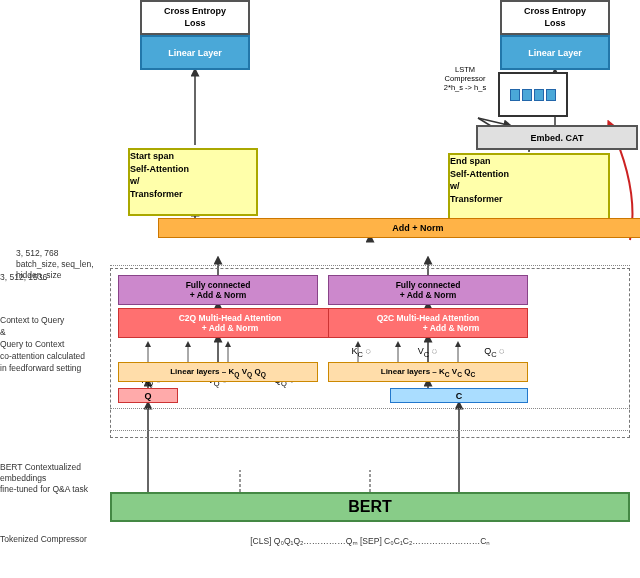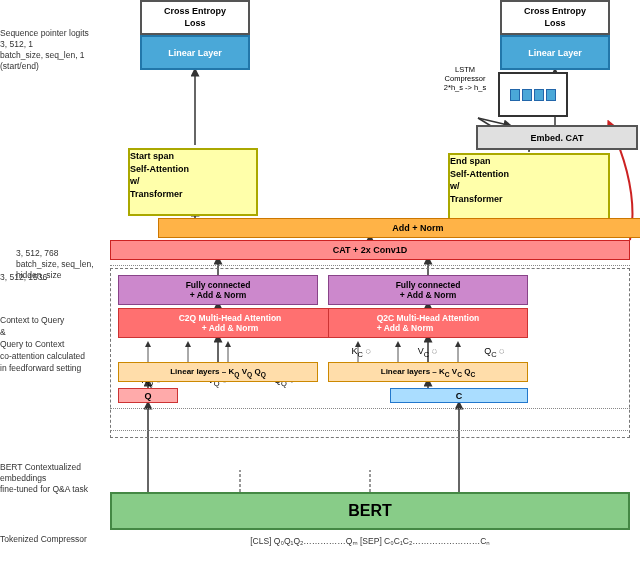--- a/index.html
+++ b/index.html
@@ -302,21 +302,21 @@
     }
 
     
     .bert-bar {
       background: #88cc88;
       border: 2px solid #448844;
       position: absolute;
       left: 110px;
       top: 492px;
       width: 520px;
-      height: 38px;
+      height: 30px;
       display: flex;
       align-items: center;
       justify-content: center;
       font-size: 13px;
       font-weight: bold;
     }
 
     
     .token-bar {
       position: absolute;
@@ -408,25 +408,20 @@
     <line x1="148" y1="380" x2="148" y2="382" stroke="#333" stroke-width="1"></line>
 
     <line x1="148" y1="362" x2="148" y2="344" stroke="#555" stroke-width="1" marker-end="url(#arrowhead)"></line>
     <line x1="188" y1="362" x2="188" y2="344" stroke="#555" stroke-width="1" marker-end="url(#arrowhead)"></line>
     <line x1="228" y1="362" x2="228" y2="344" stroke="#555" stroke-width="1" marker-end="url(#arrowhead)"></line>
     <line x1="358" y1="362" x2="358" y2="344" stroke="#555" stroke-width="1" marker-end="url(#arrowhead)"></line>
     <line x1="398" y1="362" x2="398" y2="344" stroke="#555" stroke-width="1" marker-end="url(#arrowhead)"></line>
     <line x1="458" y1="362" x2="458" y2="344" stroke="#555" stroke-width="1" marker-end="url(#arrowhead)"></line>
   </svg>
 
-  <div class="annotation" style="left:0px; top:28px; width:105px;">
-    <span>Sequence pointer logits</span><br>
-    <span>3, 512, 1</span><br>
-    <span>batch_size, seq_len, 1 (start/end)</span>
-  </div>
 
   <div class="annotation" style="left:16px; top:248px; width:105px;">
     <span>3, 512, 768</span><br>
     <span>batch_size, seq_len, hidden_size</span>
   </div>
 
   <div class="annotation" style="left:0px; top:272px; width:105px;">
     <span>3, 512, 1536</span><br>
   </div>
 
@@ -495,23 +490,20 @@
     <span style="white-space:pre-line; font-size:9px; font-weight:bold; line-height:1.4;">End span
 Self-Attention
 w/
 Transformer</span>
   </div>
 
   <div class="add-norm-bar">
     <span>Add + Norm</span>
   </div>
 
-  <div class="cat-conv-bar">
-    <span>CAT + 2x Conv1D</span>
-  </div>
 
   <div class="dotted-line" style="top:265px;"></div>
 
   <div style="position:absolute; left:110px; top:268px; width:520px; height:170px; border:1.5px dashed #777; background:transparent;"></div>
 
   <div class="fc-left">
     <span style="white-space:pre-line; text-align:center;">Fully connected
 + Add &amp; Norm</span>
   </div>
 
@@ -519,21 +511,21 @@
     <span style="white-space:pre-line; text-align:center; color:white;">C2Q Multi-Head Attention
 + Add &amp; Norm</span>
   </div>
 
   <div class="fc-right">
     <span style="white-space:pre-line; text-align:center;">Fully connected
 + Add &amp; Norm</span>
   </div>
 
   <div class="q2c-box">
-    <span style="white-space:pre-line; text-align:left; color:white;">Q2C Multi-Head Attention
+    <span style="white-space:pre-line; text-align:right; color:white;">Q2C Multi-Head Attention
 + Add &amp; Norm</span>
   </div>
 
   <div class="kvq-labels-left">
     <span>K<sub>Q</sub> ◌</span>
     <span>V<sub>Q</sub> ◌</span>
     <span>Q<sub>Q</sub> ◌</span>
   </div>
 
   <div class="kvq-labels-right">

